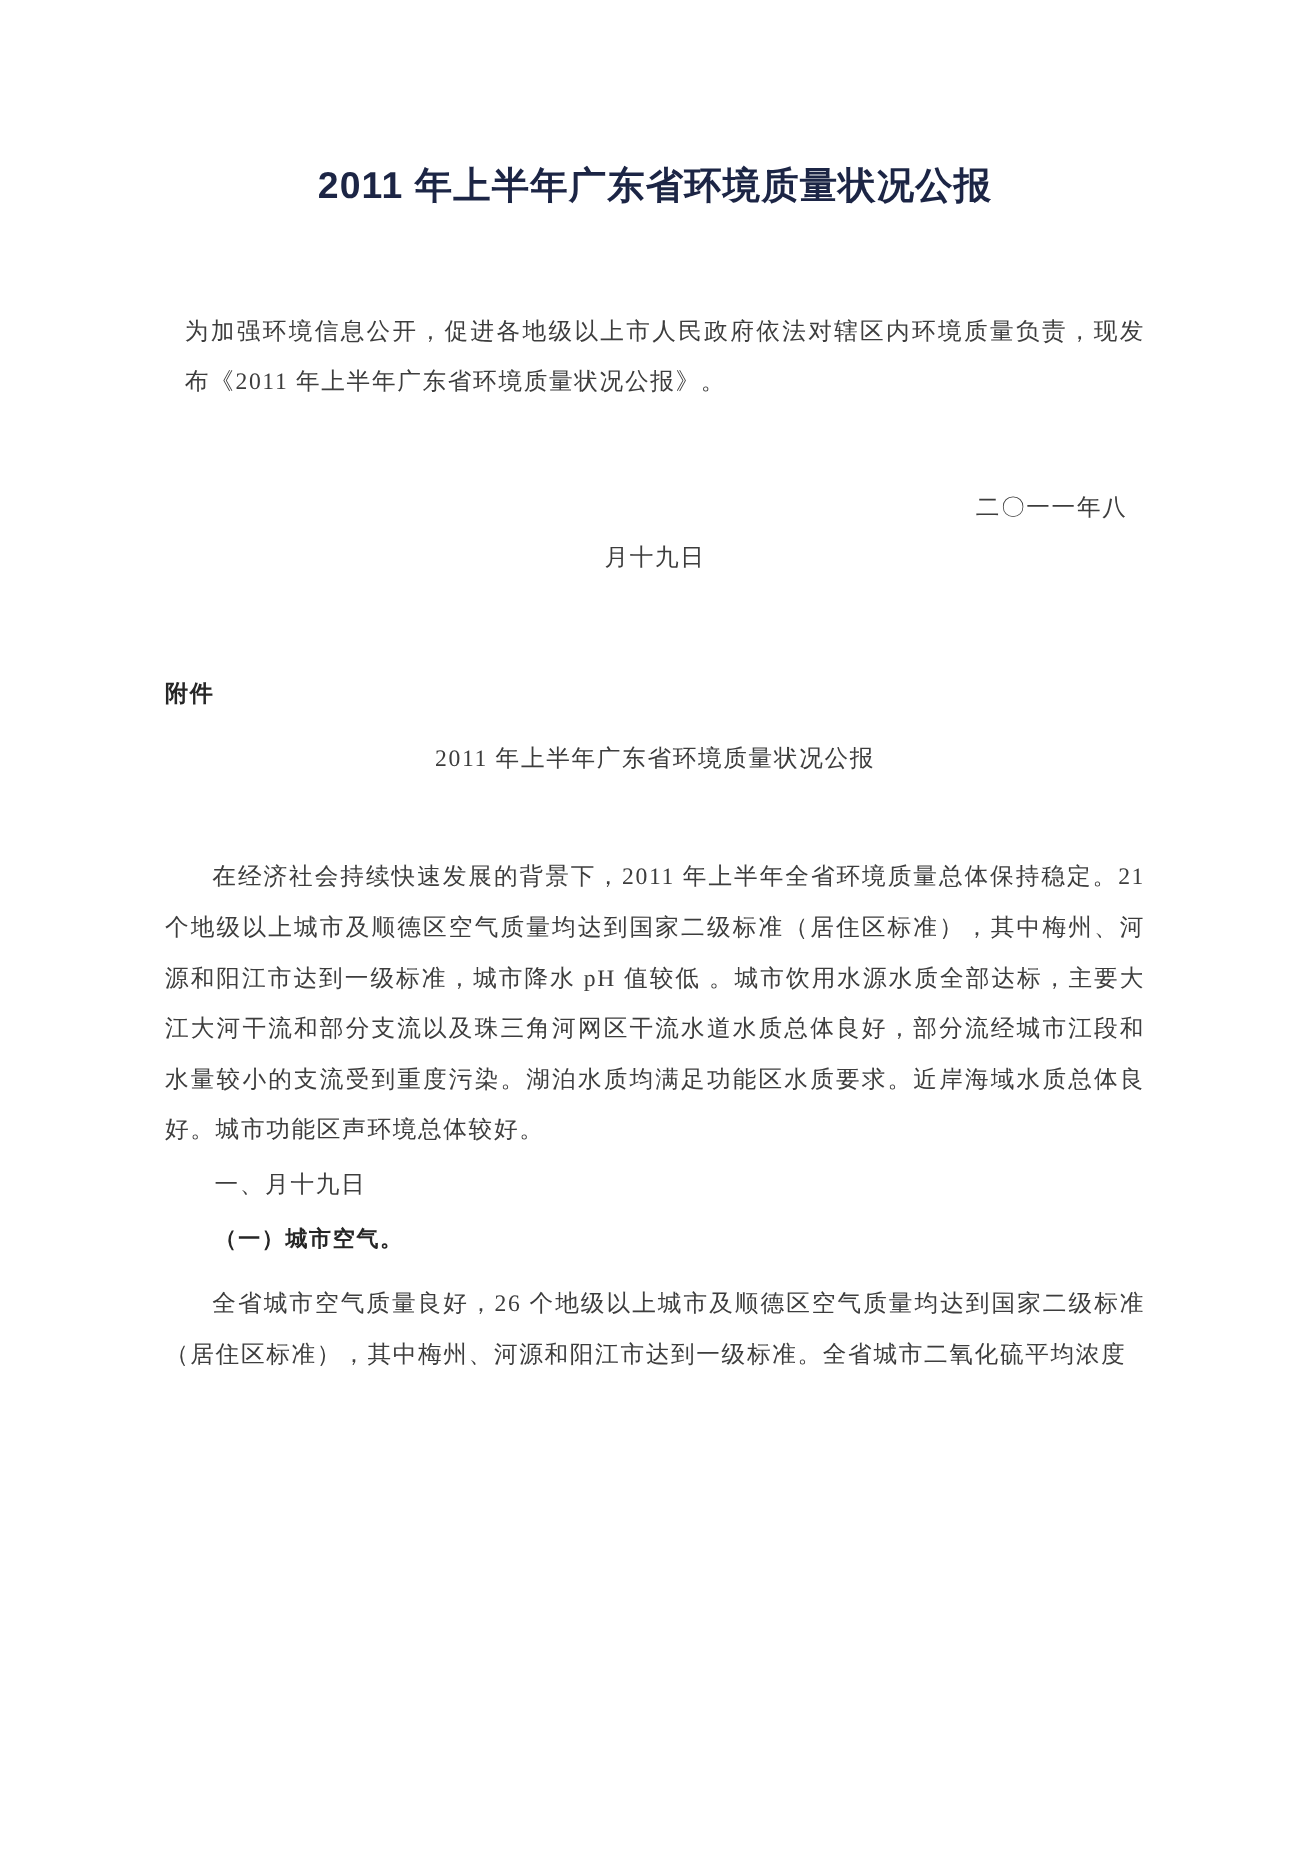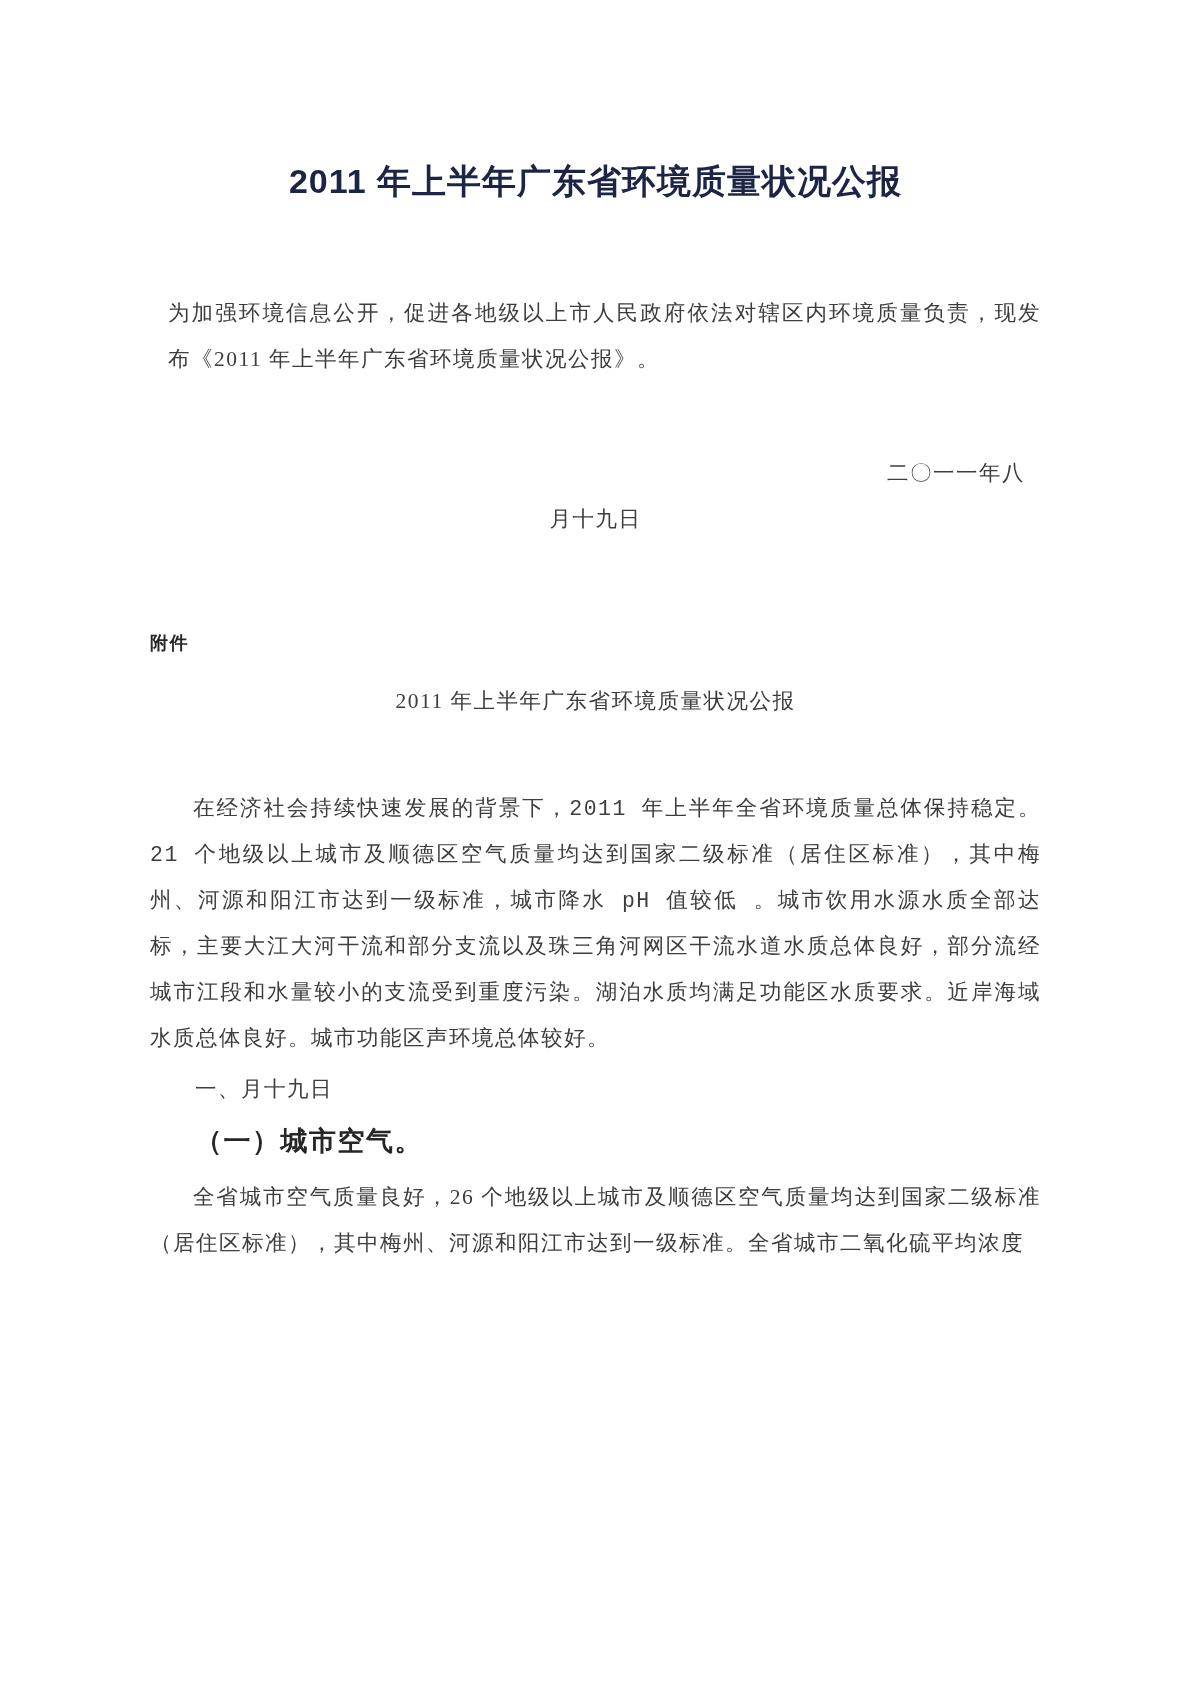--- a/index.html
+++ b/index.html
@@ -4,21 +4,21 @@
 <style>
   html, body {
     margin: 0;
     padding: 0;
     background: #ffffff;
   }
   .page {
     position: relative;
     width: 1191px;
     height: 1360px;
-    margin: 16px auto;
+    margin: 4px auto;
     background: var(--page_background, #ffffff);
     box-sizing: border-box;
     padding: 140px 150px 0 150px;
     overflow: hidden;
     font-family: "Liberation Serif", "DejaVu Serif", serif;
     font-size: 21.5px;
     color: var(--body_text, #3d3d3d);
   }
   .doc-title {
     margin: 0;
@@ -49,44 +49,44 @@
   .date-l1 {
     text-align: right;
     padding-right: 16px;
   }
   .date-l2 {
     text-align: center;
   }
   .attach-heading {
     margin: 78px 0 0 0;
     font-family: "Liberation Sans", "DejaVu Sans", sans-serif;
-    font-size: 18px;
+    font-size: 21px;
     font-weight: 700;
     color: var(--heading_text, #262626);
   }
   .subtitle {
     margin: 12px 0 0 0;
     text-align: center;
   }
   .body-para {
     text-align: justify;
     text-indent: 43px;
   }
-  .para-a { margin: 62px 0 0 0; font-family: Liberation Mono, monospace; }
+  .para-a { margin: 62px 0 0 0; }
   .para-b { margin: 22px 0 0 0; }
   .sec-heading {
     margin: 4px 0 0 0;
     text-indent: 45px;
   }
   .subsec-heading {
     margin: 6px 0 0 0;
     text-indent: 45px;
-    font-family: Liberation Serif, serif;
+    font-family: Liberation Mono, monospace;
     font-weight: 700;
-    font-size: 27px;
+    font-size: 20px;
     color: var(--heading_text, #262626);
   }
   .para-c { margin: 10px 0 0 0; }
 </style>
 </head>
 <body>
 
 <div class="page" style="--title_text: #1c2545; --body_text: #3d3d3d; --heading_text: #262626; --page_background: #ffffff;">
 
   <h1 class="doc-title">2011 年上半年广东省环境质量状况公报</h1>

